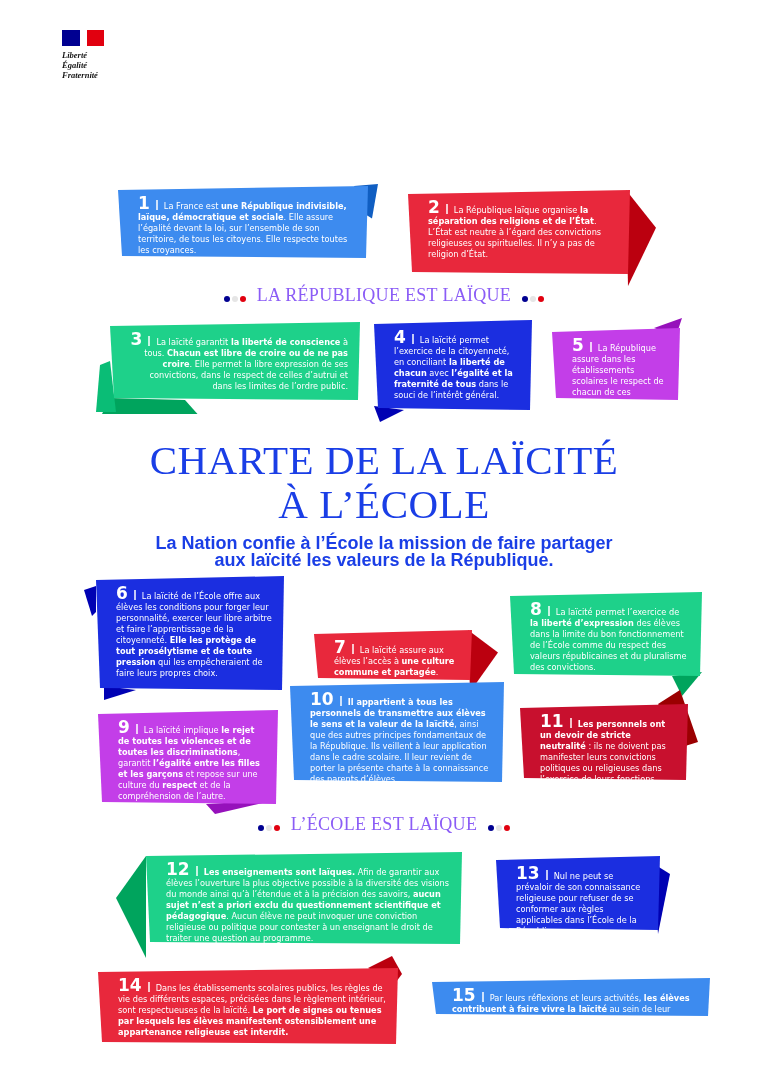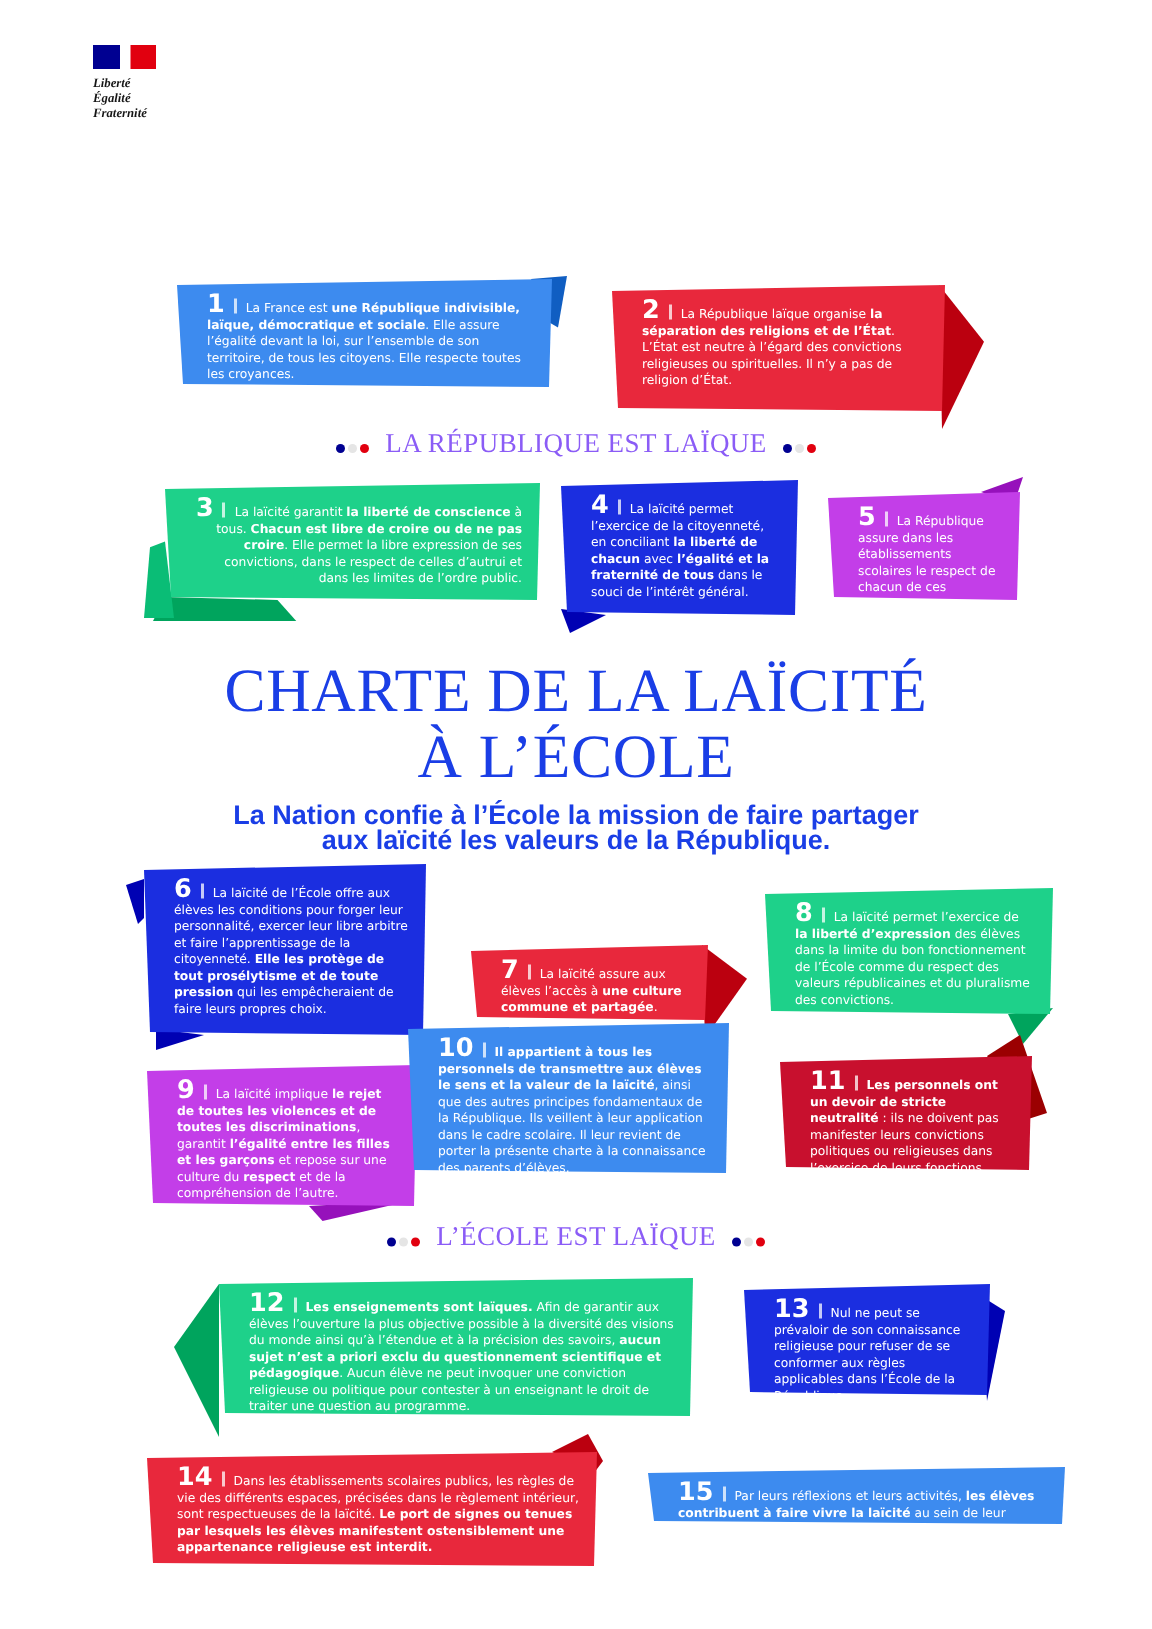--- a/index.html
+++ b/index.html
@@ -135,21 +135,21 @@
   </div>
 <div class="card" style="left:98px; top:710px; width:180px; height:94px;">
     <div class="shape">
       <svg viewBox="0 0 180 94" preserveAspectRatio="none">
         <polygon points="108,94 178,90 117,104" fill="#9611bb"></polygon>
         <polygon points="0,4 180,0 178,94 4,92" fill="#c33ee8"></polygon>
       </svg>
     </div>
     <div class="txt"><span class="num">9</span><span class="bar"></span><span>La laïcité implique </span><b>le rejet de toutes les violences et de toutes les discriminations</b><span>, garantit </span><b>l’égalité entre les filles et les garçons</b><span> et repose sur une culture du </span><b>respect</b><span> et de la compréhension de l’autre.</span></div>
   </div>
-<div class="card" style="left:272px; top:682px; width:214px; height:100px;">
+<div class="card" style="left:290px; top:682px; width:214px; height:100px;">
     <div class="shape">
       <svg viewBox="0 0 214 100" preserveAspectRatio="none">
         <polygon points="0,4 214,0 212,100 4,98" fill="#3d8bef"></polygon>
       </svg>
     </div>
     <div class="txt"><span class="num">10</span><span class="bar"></span><b>Il appartient à tous les personnels de transmettre aux élèves le sens et la valeur de la laïcité</b><span>, ainsi que des autres principes fondamentaux de la République. Ils veillent à leur application dans le cadre scolaire. Il leur revient de porter la présente charte à la connaissance des parents d’élèves.</span></div>
   </div>
 <div class="card" style="left:520px; top:704px; width:168px; height:76px;">
     <div class="shape">
       <svg viewBox="0 0 168 76" preserveAspectRatio="none">

